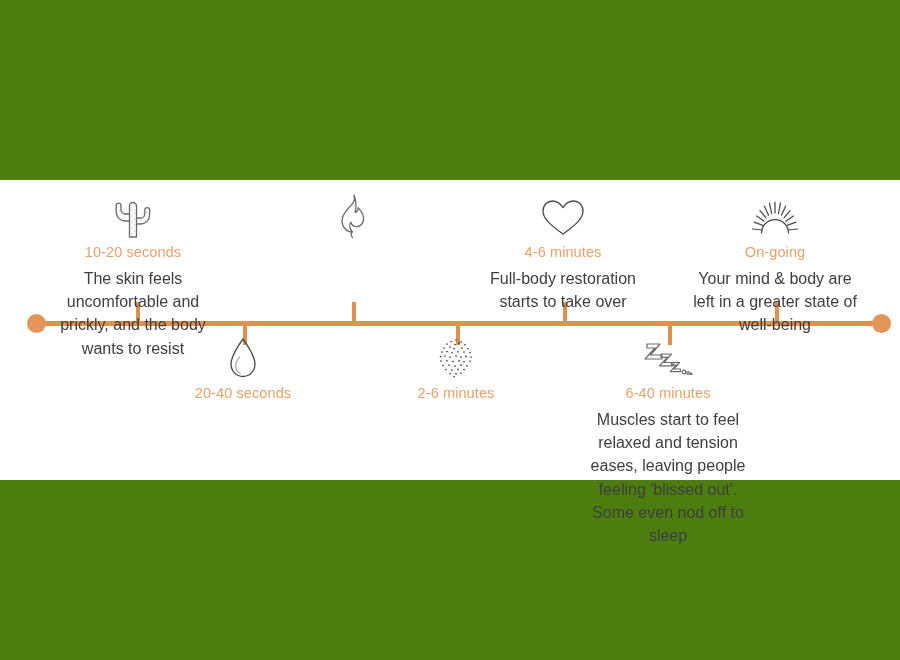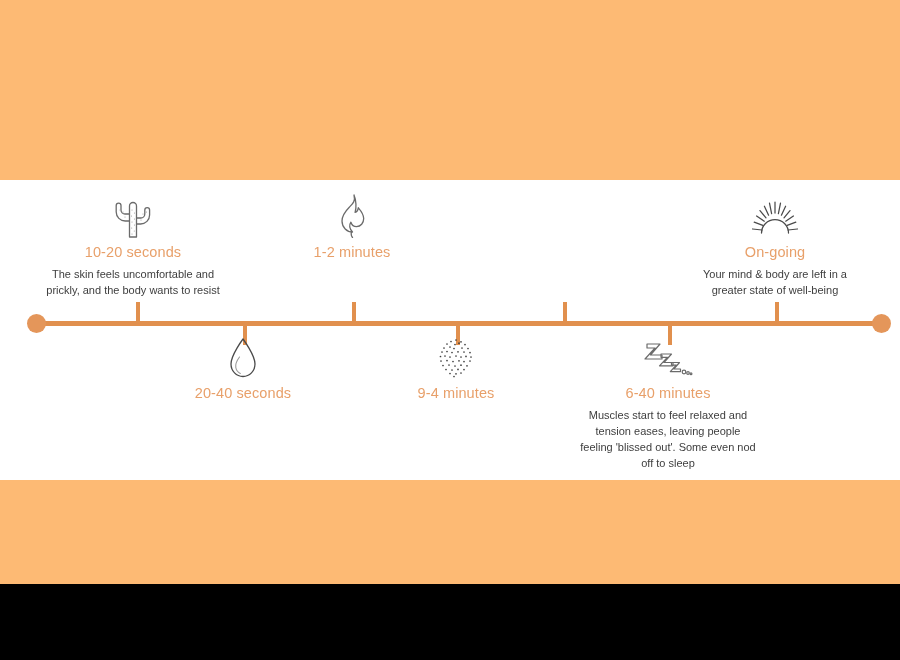--- a/index.html
+++ b/index.html
@@ -10,22 +10,22 @@
   body {
     width: 900px;
     height: 660px;
     overflow: hidden;
     font-family: "Liberation Sans", sans-serif;
   }
 
   #stage {
     position: relative;
     width: 900px;
-    height: 584px;
-    background: #fdba74;
+    height: 660px;
+    background: #4d7c0f;
   }
 
   
   #panel {
     position: absolute;
     left: 0;
     top: 180px;
     width: 900px;
     height: 300px;
     background: #ffffff;
@@ -80,21 +80,21 @@
   .item-title {
     color: #e8a06a;
     font-size: 14.5px;
     font-weight: 400;
     letter-spacing: 0.1px;
     margin-bottom: 7px;
     white-space: nowrap;
   }
   .item-desc {
     color: #3e3e3e;
-    font-size: 11px;
+    font-size: 16px;
     line-height: 1.45;
     padding: 0 16px;
   }
 </style>
 </head>
 <body>
 
 <div id="stage">
 
   <div id="panel">
@@ -144,23 +144,31 @@
 
     <div class="item top" style="left:247px">
       <div class="icon-wrap">
         <svg width="32" height="44" viewBox="0 0 32 44">
           <g fill="none" stroke="#6b6b6b" stroke-width="1.3" stroke-linejoin="round" stroke-linecap="round">
             <path d="M18 1 c1.6 6 -1 8.5 -4.5 12 C9.2 17.4 6 21.5 6 27 c0 6.5 5 11 10.5 11 c-3 -3.2 -3.4 -7 -1.6 -9.8 c1 3 3.3 4.4 5.6 4.4 c4.2 0 7.2 -3.6 7.2 -8 c0 -4.6 -2.8 -7.8 -5.4 -10.8 c-.4 2.6 -1.6 4.2 -3.2 4.6 c1.4 -4.4 1.2 -12.2 -1.1 -17.4 Z"></path>
             <path d="M15.5 38 c-.6 2 -.2 4 1 5.5"></path>
           </g>
         </svg>
       </div>
-      <div class="item-title">1-2 minutes</div>
-    </div>
-
+    </div>
+
+    <div class="item top" style="left:458px">
+      <div class="icon-wrap">
+        <svg width="44" height="40" viewBox="0 0 44 40">
+          <path d="M22 36 C8 26 2 20 2 13 C2 7 6.5 3 11.5 3 C15.6 3 19.4 5.6 22 9.6 C24.6 5.6 28.4 3 32.5 3 C37.5 3 42 7 42 13 C42 20 36 26 22 36 Z" fill="none" stroke="#4a4a4a" stroke-width="1.3" stroke-linejoin="round"></path>
+        </svg>
+      </div>
+      <div class="item-title">4-6 minutes</div>
+      <div class="item-desc">Full-body restoration starts to take over</div>
+    </div>
 
     <div class="item top" style="left:670px">
       <div class="icon-wrap">
         <svg width="52" height="38" viewBox="0 0 52 38">
           <g stroke="#4a4a4a" stroke-width="1.25" stroke-linecap="round" fill="none">
             <path d="M12.5 33 a13.5 13.5 0 0 1 27 0"></path>
             <line x1="26" y1="2" x2="26" y2="13"></line>
             <line x1="20.5" y1="3.2" x2="22.6" y2="13.6"></line>
             <line x1="31.5" y1="3.2" x2="29.4" y2="13.6"></line>
             <line x1="15.4" y1="6.2" x2="19.6" y2="15.2"></line>
@@ -236,21 +244,21 @@
               <circle cx="17" cy="33" r="0.85"></circle>
               <circle cx="23" cy="32.4" r="0.85"></circle>
             <circle cx="29" cy="32.6" r="0.85"></circle>
               <circle cx="15" cy="36.5" r="0.85"></circle>
               <circle cx="21" cy="36.8" r="0.85"></circle>
             <circle cx="26" cy="36" r="0.85"></circle>
               <circle cx="19" cy="39.5" r="0.85"></circle>
           </g>
         </svg>
       </div>
-      <div class="item-title">9-4 minutes</div>
+      <div class="item-title">2-6 minutes</div>
     </div>
 
     <div class="item bottom" style="left:563px">
       <div class="icon-wrap">
         <svg width="52" height="40" viewBox="0 0 52 40">
           <g fill="none" stroke="#6b6b6b" stroke-width="1.2" stroke-linejoin="round">
             <path d="M5 5 L18 5 L8.5 16 L20 16 L20 20 L3 20 L13 9 L5 9 Z"></path>
             <path d="M19 15 L29.5 15 L22 23.5 L31 23.5 L31 26.8 L17.5 26.8 L25.3 18.3 L19 18.3 Z"></path>
             <path d="M29.5 23.5 L37.5 23.5 L31.8 30 L38.5 30 L38.5 32.6 L28.3 32.6 L34.2 26.1 L29.5 26.1 Z"></path>
             <circle cx="42" cy="33" r="1.8"></circle>

